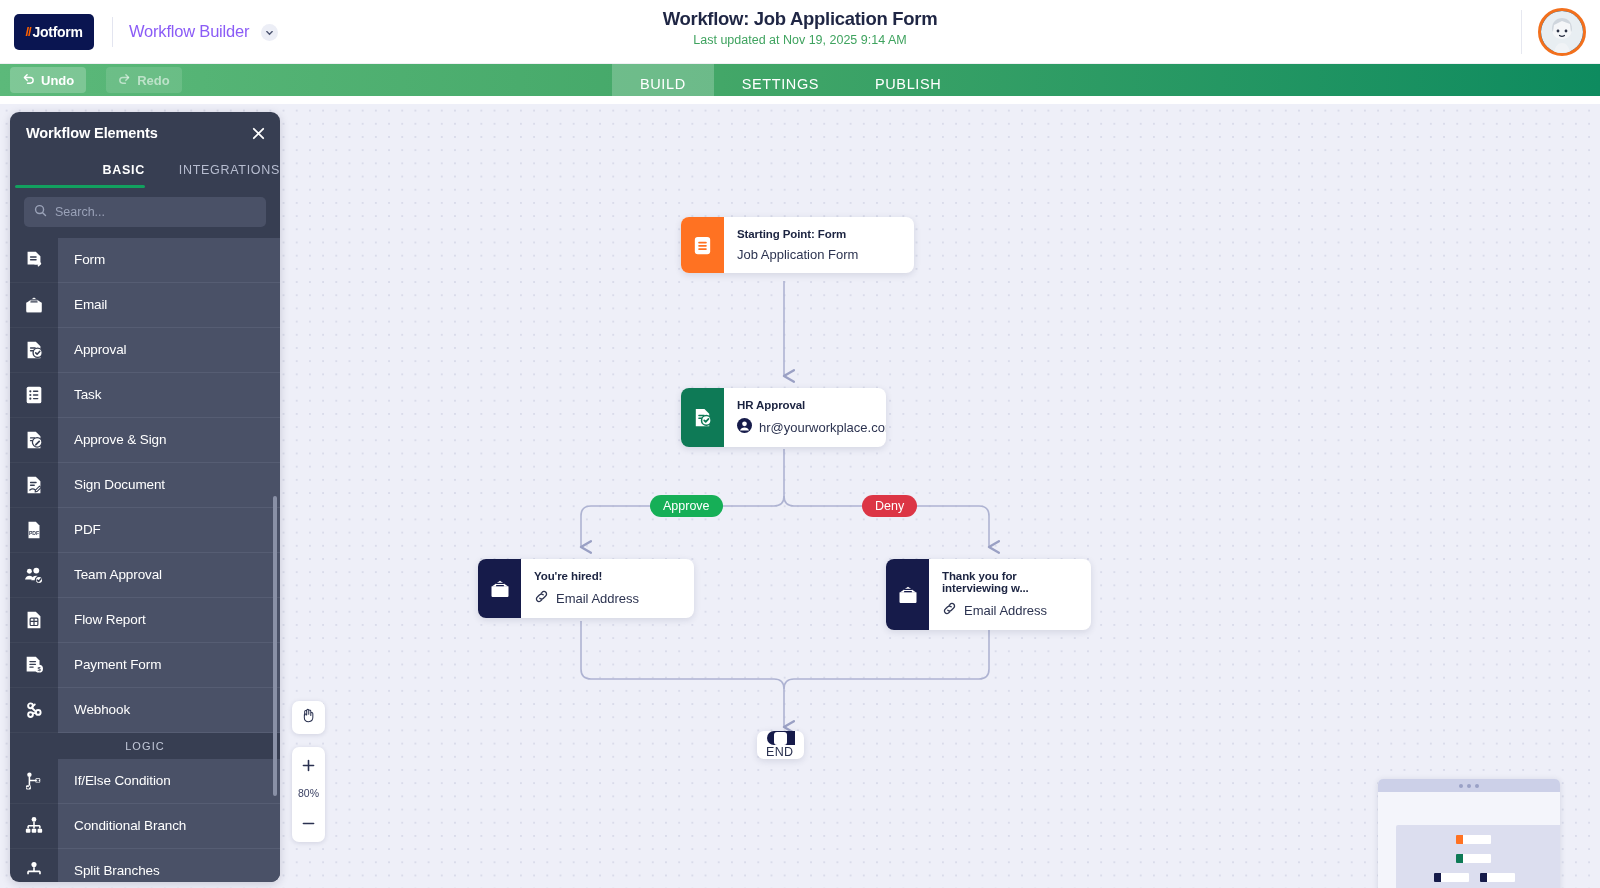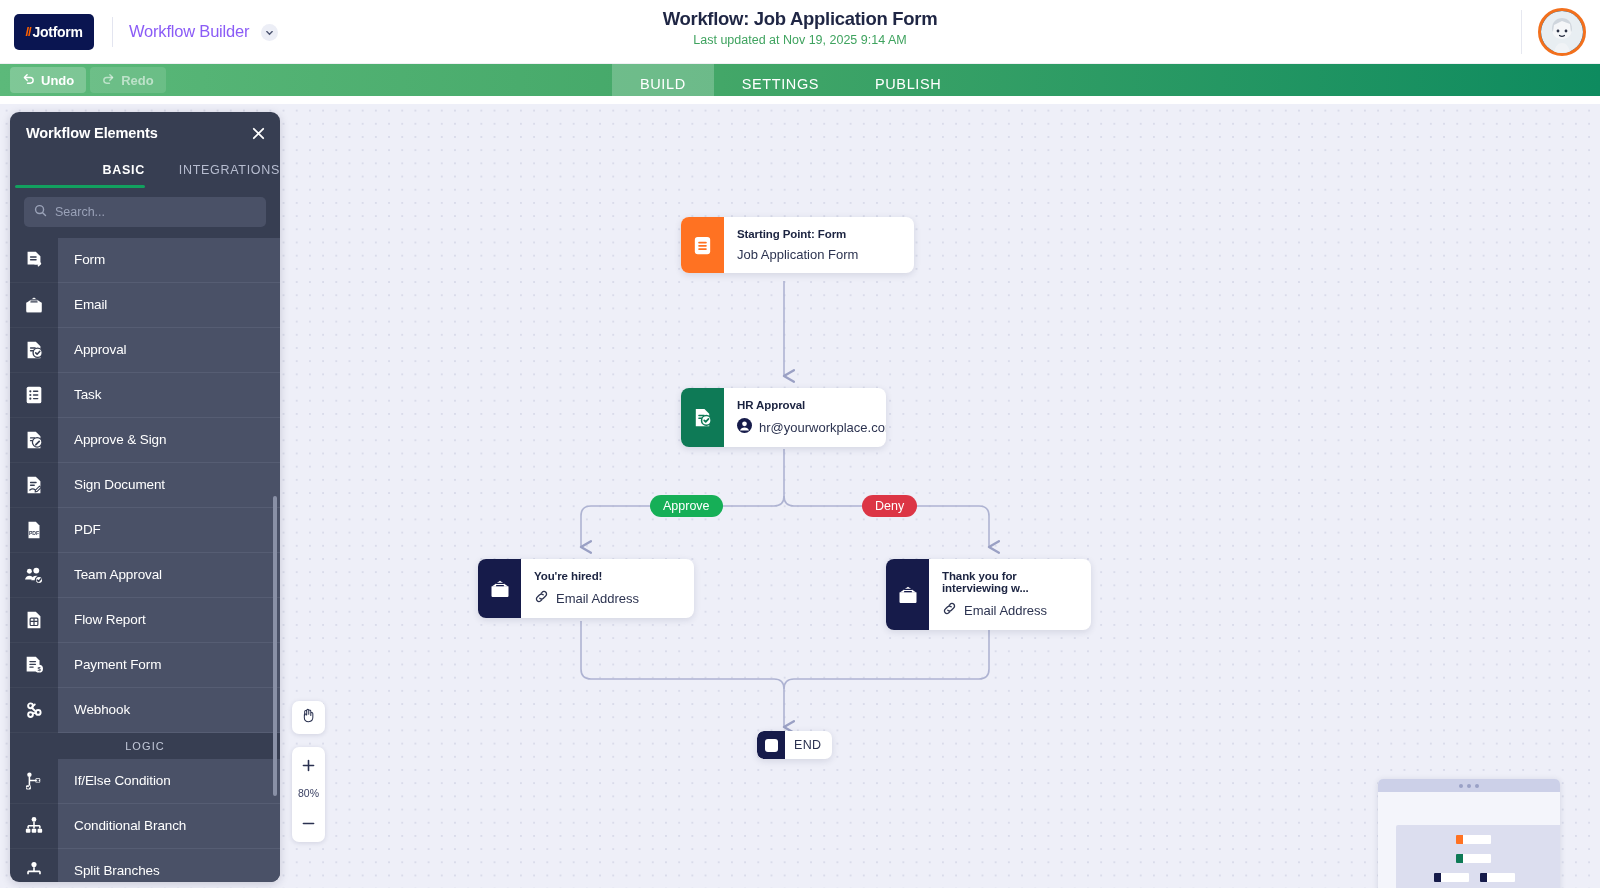--- a/index.html
+++ b/index.html
@@ -53,21 +53,21 @@
     position: absolute; top: 64px; left: 0; width: 1600px; height: 32px;
     background: linear-gradient(90deg, #5cb97a 0%, #43a768 45%, #0e8b5f 100%);
     display: flex; align-items: center;
   }
   .gbtn {
     height: 26px; padding: 0 12px; border-radius: 4px; border: none;
     display: inline-flex; align-items: center; gap: 6px;
     font-size: 13px; font-weight: 700; font-family: inherit; cursor: pointer;
   }
   .gbtn.undo { background: rgba(255,255,255,0.22); color: #ffffff; margin-left: 10px; }
-  .gbtn.redo { background: rgba(255,255,255,0.12); color: rgba(255,255,255,0.55); margin-left: 4px; }
+  .gbtn.redo { background: rgba(255,255,255,0.12); color: rgba(255,255,255,0.55); margin-left: 20px; }
   .tabs { position: absolute; left: 612px; top: 0; display: flex; height: 40px; }
   .tab {
     padding: 0 28px; height: 40px; display: flex; align-items: center;
     font-size: 14.5px; color: #ffffff; letter-spacing: 0.6px; cursor: pointer;
   }
   .tab.active { background: rgba(255,255,255,0.22); }
 
   
   .canvas {
     position: absolute; top: 104px; left: 0; width: 1600px; height: 784px;
@@ -146,21 +146,21 @@
     font-size: 13px; color: #2c3350; margin-top: 7px; display: flex; align-items: center; gap: 7px;
     white-space: nowrap;
   }
   .node-start .nic { background: #ff7222; }
   .node-appr .nic { background: #0e7a56; }
   .node-mail .nic { background: #161b4a; }
 
   .end-node {
     position: absolute; display: flex; align-items: center; z-index: 12;
     background: #fff; border-radius: 7px; box-shadow: 0 2px 7px rgba(30,38,80,0.13);
-    overflow: hidden; height: 28px;
+    overflow: hidden; height: 28px; flex-direction: column;
   }
   .end-node .sq {
     width: 28px; height: 28px; background: #161b4a; display: flex;
     align-items: center; justify-content: center; border-radius: 7px 0 0 7px;
   }
   .end-node .sq i { width: 13px; height: 13px; background: #fff; border-radius: 3px; display: block; }
   .end-node .etxt { font-size: 12.5px; color: #2a3150; padding: 0 11px 0 9px; letter-spacing: 0.3px; }
 
   .badge {
     position: absolute; height: 22px; border-radius: 11px; color: #fff;

